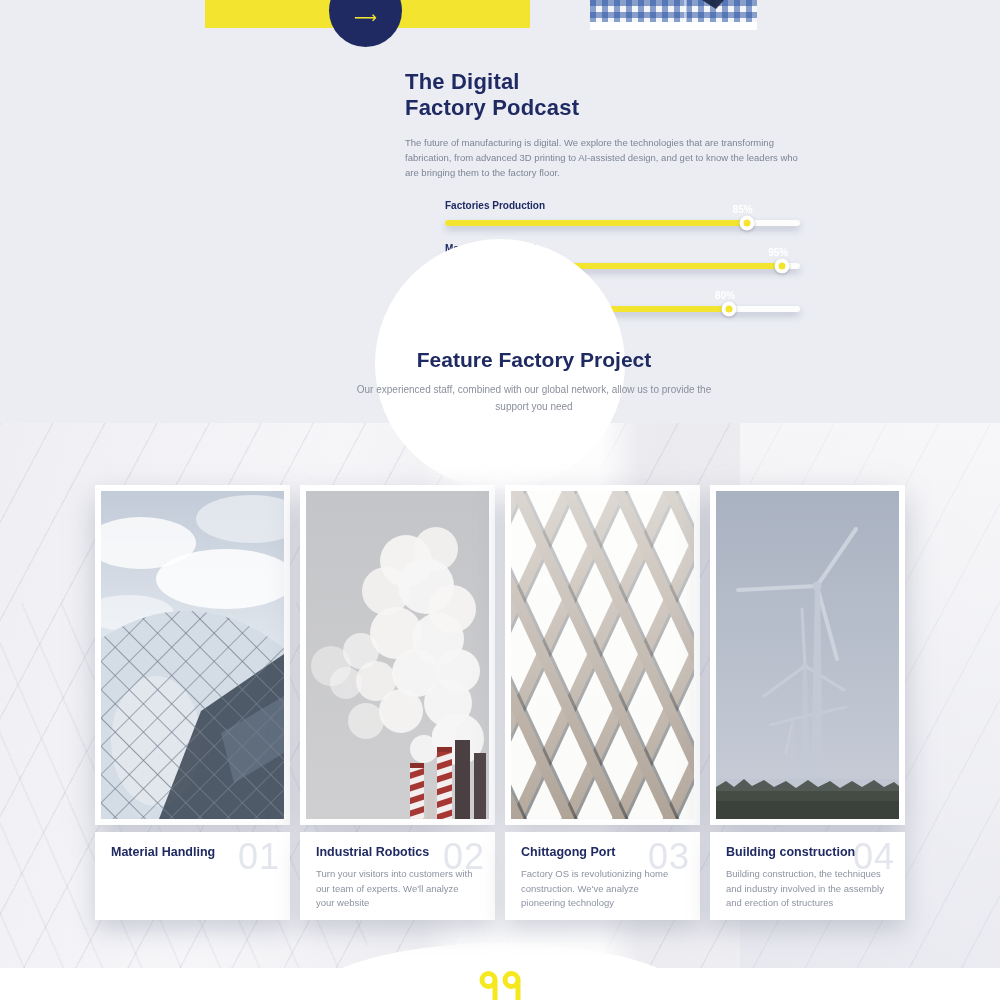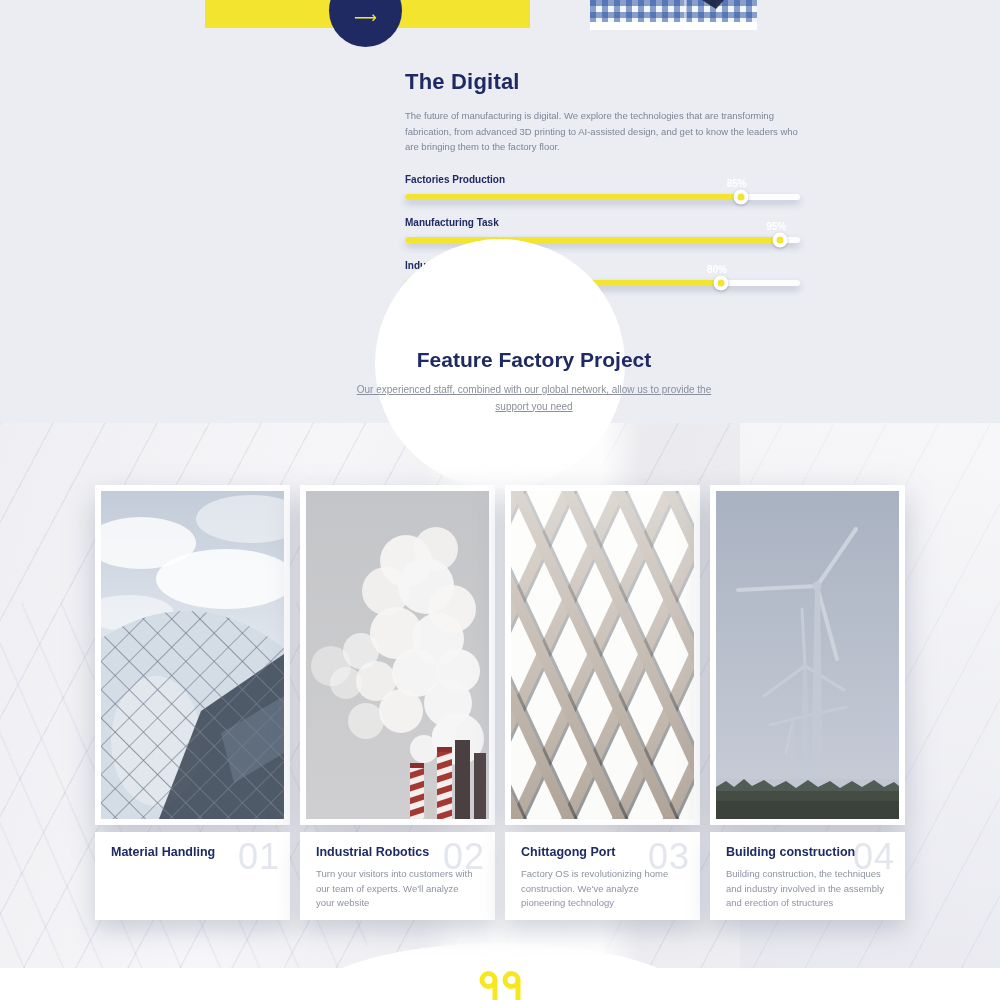--- a/index.html
+++ b/index.html
@@ -11,39 +11,39 @@
   .hero-circle { position:absolute; left:329px; top:-26px; width:73px; height:73px; border-radius:50%;
     background:#1f2a63; display:flex; align-items:center; justify-content:center; padding-top:14px; cursor:pointer; }
   .hero-circle .arrow { color:#f3e52f; font-size:16px; line-height:1; }
   .hero-photo { position:absolute; left:590px; top:0; width:167px; height:30px; background:#fff; }
   .hero-photo svg { display:block; }
 
   
   .podcast { position:absolute; left:405px; top:69px; width:395px; }
   .podcast h2 { color:#1f2a63; font-size:22px; line-height:1.2; font-weight:bold; letter-spacing:.2px; }
   .podcast .desc { margin-top:13px; font-size:9.5px; line-height:1.6; color:#7d8595; }
-  .skills { margin-top:20px; }
+  .skills { margin-top:20px;margin-left:40px; }
   .skill { position:relative; margin-bottom:17px; }
   .skill-label { font-size:10px; font-weight:bold; color:#1f2a63; margin-bottom:9px; }
   .track { position:relative; height:6px; border-radius:3px; background:#fdfdfe;
     box-shadow:0 4px 7px rgba(140,147,170,.45);padding-left:16px; }
   .fill { position:absolute; left:0; top:0; bottom:0; width:calc(var(--val) * 1%);
     background:#f3e52f; border-radius:3px; }
   .handle { position:absolute; top:50%; left:calc(var(--val) * 1%); transform:translate(-50%,-50%);
     width:15px; height:15px; border-radius:50%; background:#fff; box-shadow:0 1px 3px rgba(60,65,90,.35);
     display:flex; align-items:center; justify-content:center; cursor:pointer; }
   .handle i { width:7px; height:7px; border-radius:50%; background:#f3e52f; }
   .pct { position:absolute; top:-16px; left:calc(var(--val) * 1%); transform:translateX(-70%);
     color:#fff; font-size:10px; font-weight:bold; }
 
   
   .title-circle { position:absolute; left:375px; top:239px; width:250px; height:250px; border-radius:50%; background:#fff; }
   .feature-head { position:absolute; left:0; top:348px; width:980px; text-align:center;margin-left:44px; }
   .feature-head h2 { color:#1f2a63; font-size:21px; font-weight:bold; }
-  .feature-head .sub { width:380px; margin:10px auto 0; font-size:10px; line-height:1.65; color:#8a8f9c;text-decoration:underline; }
+  .feature-head .sub { width:380px; margin:10px auto 0; font-size:10px; line-height:1.65; color:#8a8f9c; }
 
   
   .photo-section { position:absolute; left:0; top:423px; width:1000px; height:545px; overflow:hidden;
     background:linear-gradient(105deg,#efeff3 0%,#f6f6f9 30%,#ebebEF 58%,#f2f2f6 100%); }
   .photo-section .tex1 { position:absolute; inset:0;
     background:repeating-linear-gradient(118deg, rgba(158,163,180,.16) 0 1.5px, transparent 1.5px 46px); }
   .photo-section .tex2 { position:absolute; inset:0;
     background:linear-gradient(90deg, transparent 42%, rgba(255,255,255,.85) 46%, rgba(255,255,255,.9) 60%, transparent 64%); }
   .photo-section .tex3 { position:absolute; left:-40px; top:180px; width:420px; height:500px;
     background:repeating-linear-gradient(60deg, rgba(170,174,190,.12) 0 2px, transparent 2px 34px); transform:skewX(-8deg); }
@@ -90,20 +90,21 @@
       </defs>
       <rect width="167" height="22" fill="url(#ging)"></rect>
       <rect x="94" width="3" height="22" fill="#ffffff" opacity="0.45"></rect>
       <path d="M112 0 L134 0 L126 9 Z" fill="#1a2340" opacity="0.9"></path>
     </svg>
   </div>
 
   <section class="podcast">
     <h2>
       <span>The Digital</span><br>
+      <span>Factory Podcast</span>
     </h2>
     <p class="desc">The future of manufacturing is digital. We explore the technologies that are transforming fabrication, from advanced 3D printing to AI-assisted design, and get to know the leaders who are bringing them to the factory floor.</p>
 
     <div class="skills">
       <div class="skill" style="--val: 85;">
         <div class="skill-label">Factories Production</div>
         <div class="track">
           <div class="fill"></div>
           <div class="pct">85%</div>
           <div class="handle">

